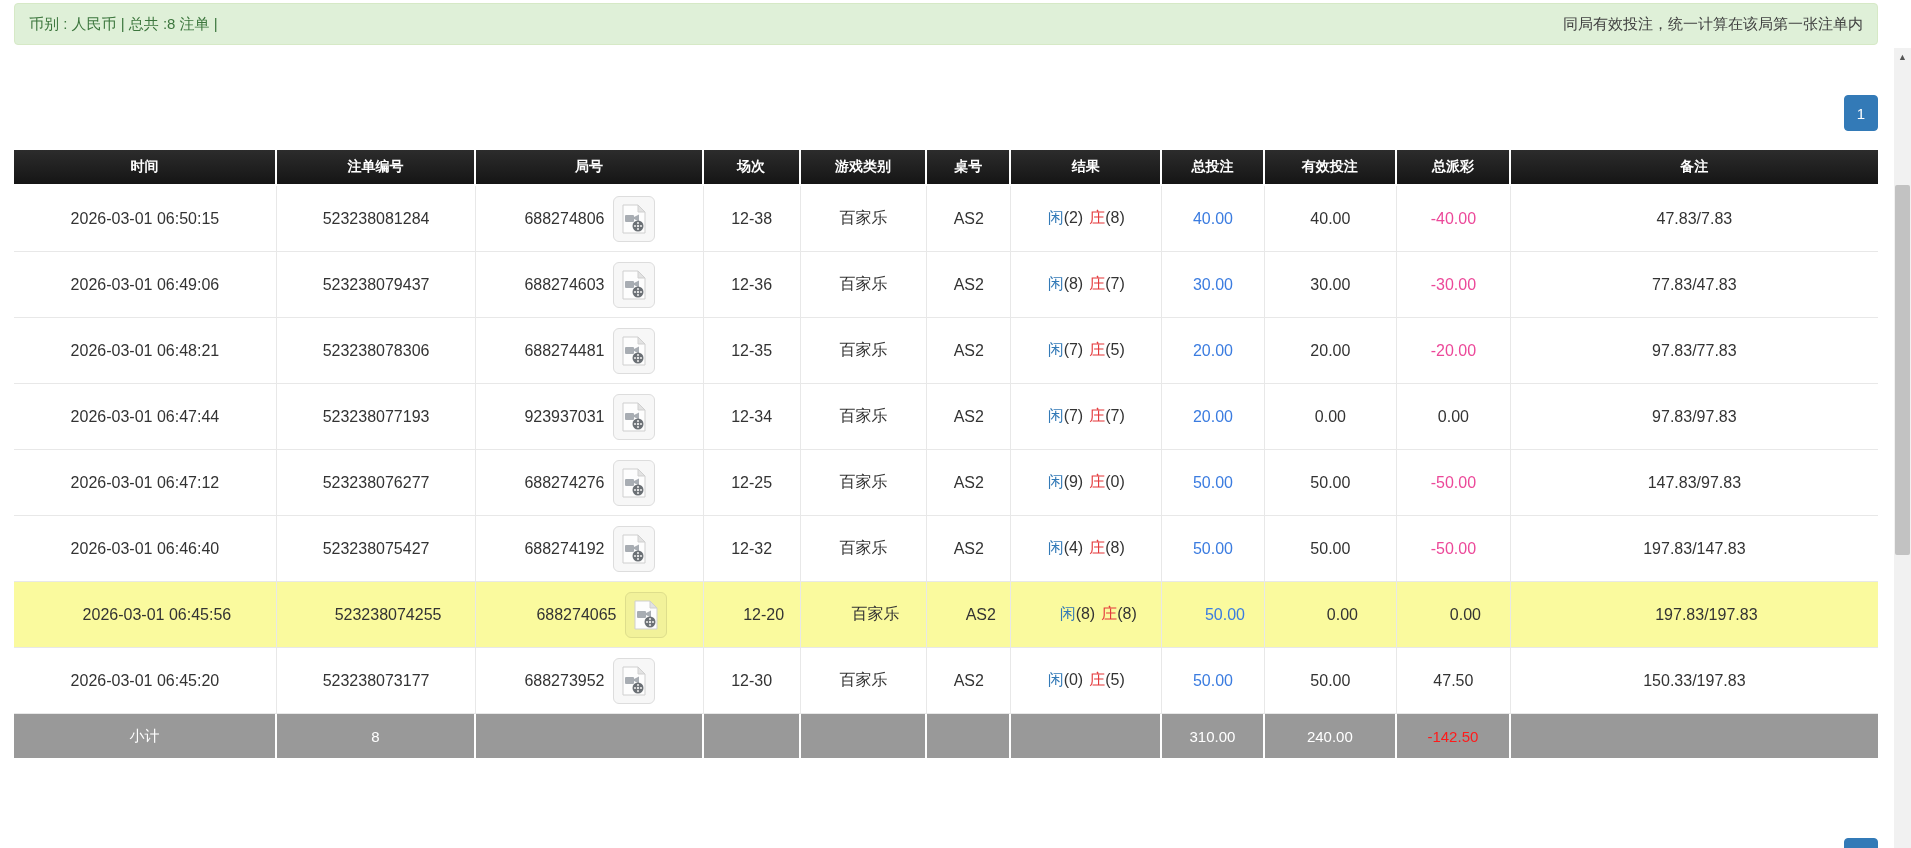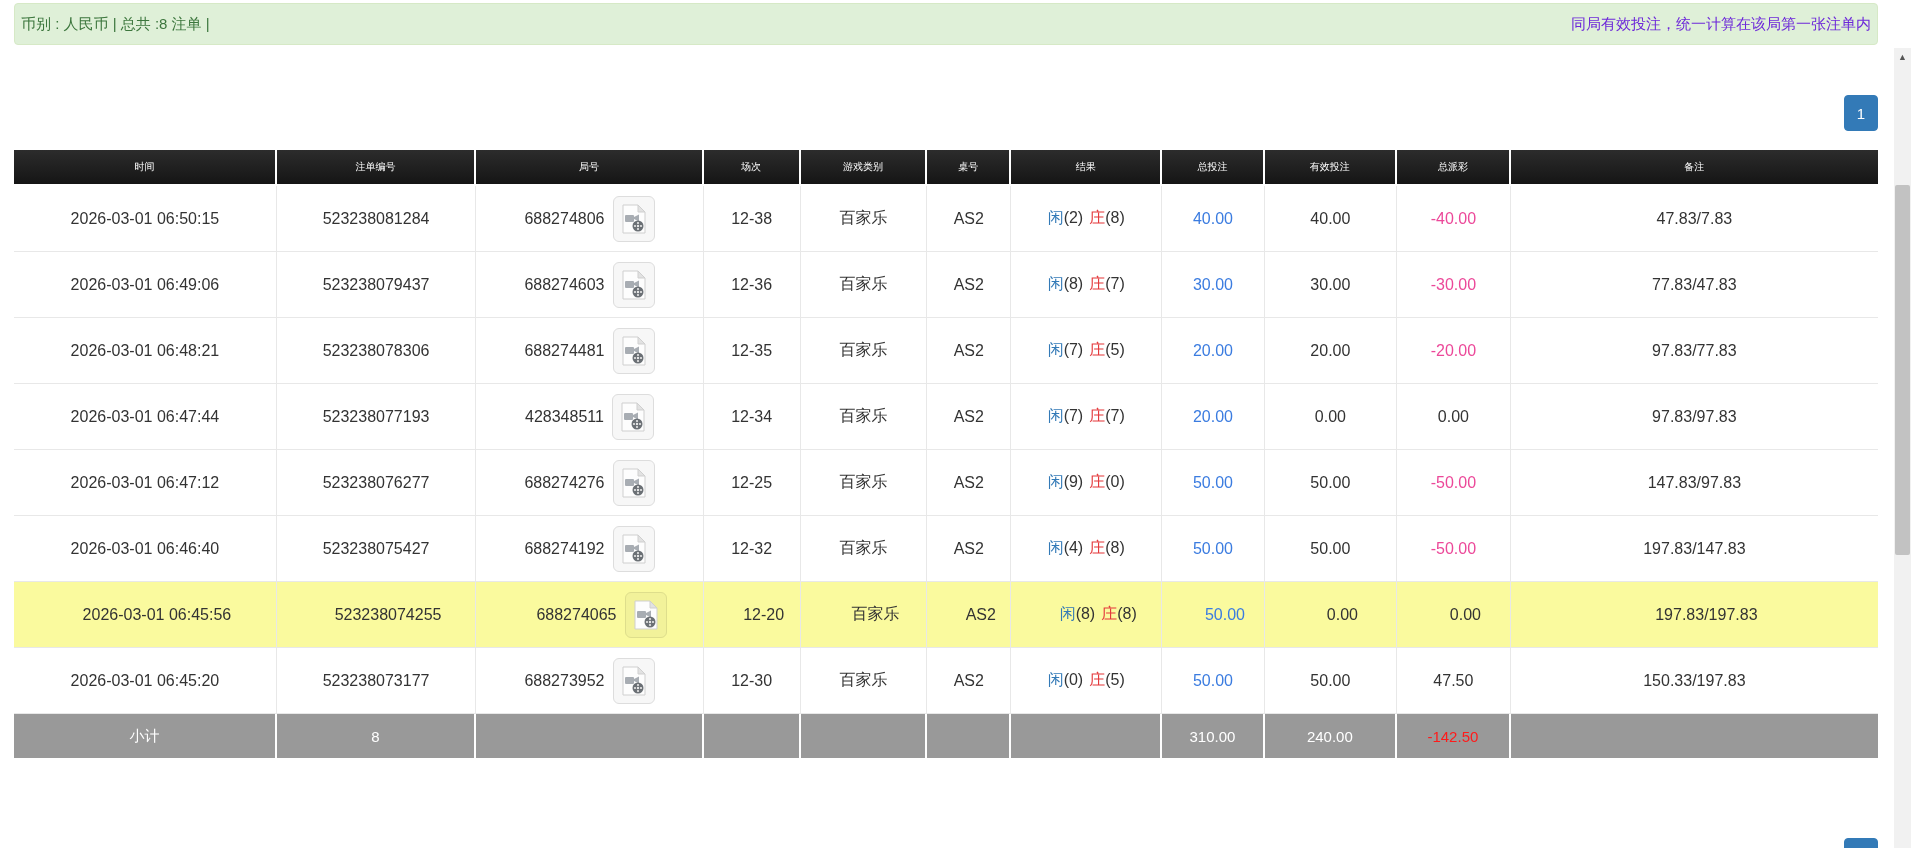--- a/index.html
+++ b/index.html
@@ -5,40 +5,40 @@
   * { margin:0; padding:0; box-sizing:border-box; }
   html,body { background:#fff; }
   body { font-family:"Liberation Sans","DejaVu Sans",sans-serif; }
   .wrap { position:relative; width:1911px; height:848px; overflow:hidden; background:#fff; }
 
   
   .topbar {
     position:absolute; left:14px; top:3px; width:1864px; height:42px;
     background:#dff0d8; border:1px solid #d6e9c6; border-radius:4px;
     display:flex; align-items:center; justify-content:space-between;
-    padding:0 6px; font-size:15px;text-align:center;
+    padding:0 14px; font-size:15px;text-align:center;
   }
   .topbar-left { color:#3c763d; }
-  .topbar-right { color:#6d28d9; }
+  .topbar-right { color:#404040; }
 
   
   .pager { position:absolute; right:33px; }
   .pager-top { top:95px; }
   .pager-bottom { top:838px; }
   .page-btn {
     min-width:34px; height:36px; padding:6px 12px; font-size:15px;
     background:#337ab7; color:#fff; border:1px solid #337ab7; border-radius:4px;
     cursor:pointer;
   }
 
   
   table.bets { position:absolute; left:14px; top:150px; width:1864px; border-collapse:separate; border-spacing:0; table-layout:fixed; }
   table.bets th, table.bets td { text-align:center; vertical-align:middle; }
   thead th {
-    background:linear-gradient(#2c2c2c,#151515); color:#fff; font-size:10px; font-weight:normal;
+    background:linear-gradient(#2c2c2c,#151515); color:#fff; font-size:14px; font-weight:bold;
     height:36px; border-right:2px solid #fff; border-bottom:2px solid #fff;
   }
   thead th:last-child { border-right:none; }
   tbody td {
     background:#fff; color:#333; font-size:16px; height:66px;
     border-right:1px solid #e8e8e8; border-bottom:1px solid #e8e8e8;
   }
   tbody td:last-child { border-right:none; }
   tbody tr.highlight td { background:#fafa9e;padding-left:24px; }
   tfoot td {
@@ -211,21 +211,21 @@
         <td>20.00</td>
         <td class="neg">-20.00</td>
         <td>97.83/77.83</td>
       </tr>
 
       <tr>
         <td>2026-03-01 06:47:44</td>
         <td>523238077193</td>
         <td class="c-round">
           <div class="round-wrap">
-            <span>428348511</span>
+            <span>923937031</span>
             <button class="replay-btn">
                 <svg width="26" height="30" viewBox="0 0 26 30">
                   <path d="M2 1h15l7 7v21H2z" fill="#fdfdfd" stroke="#cfcfcf"></path>
                   <path d="M17 1l7 7h-7z" fill="#e2e2e2" stroke="#cfcfcf"></path>
                   <rect x="4" y="11" width="9" height="7" rx="1" fill="#a8adb3"></rect>
                   <path d="M13 13l5-2.5v7L13 15z" fill="#a8adb3"></path>
                   <circle cx="17" cy="22" r="5.5" fill="#6b7075"></circle>
                   <circle cx="17" cy="22" r="1.2" fill="#e8e8e8"></circle>
                   <circle cx="17" cy="19" r="1.1" fill="#e8e8e8"></circle>
                   <circle cx="17" cy="25" r="1.1" fill="#e8e8e8"></circle>

